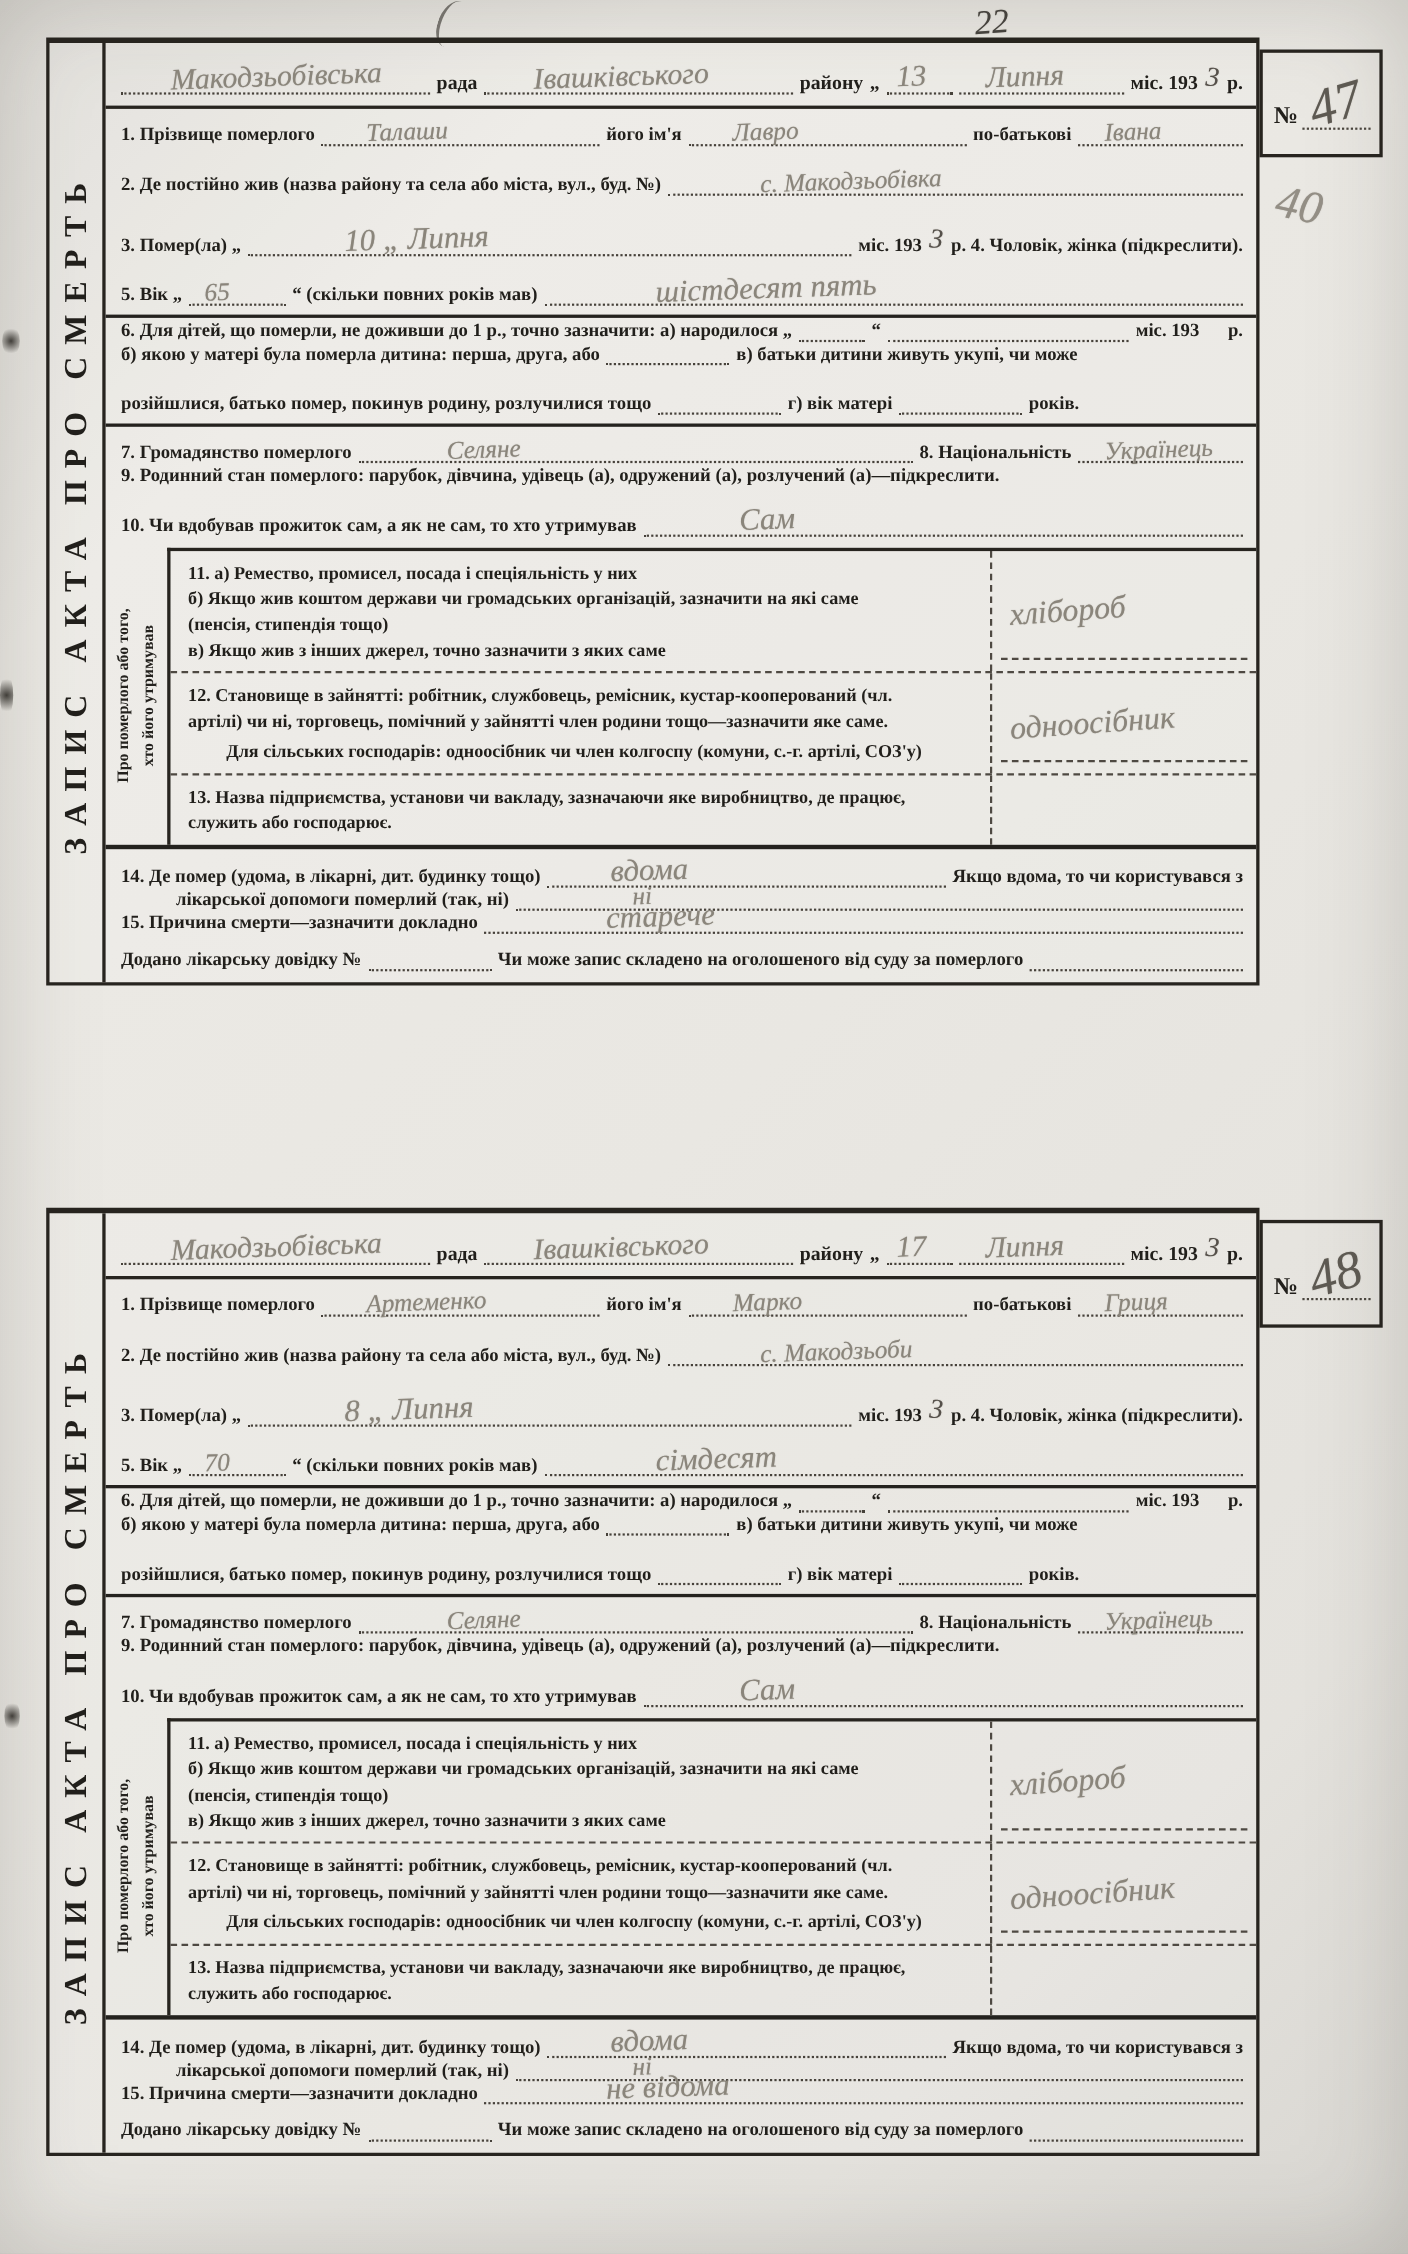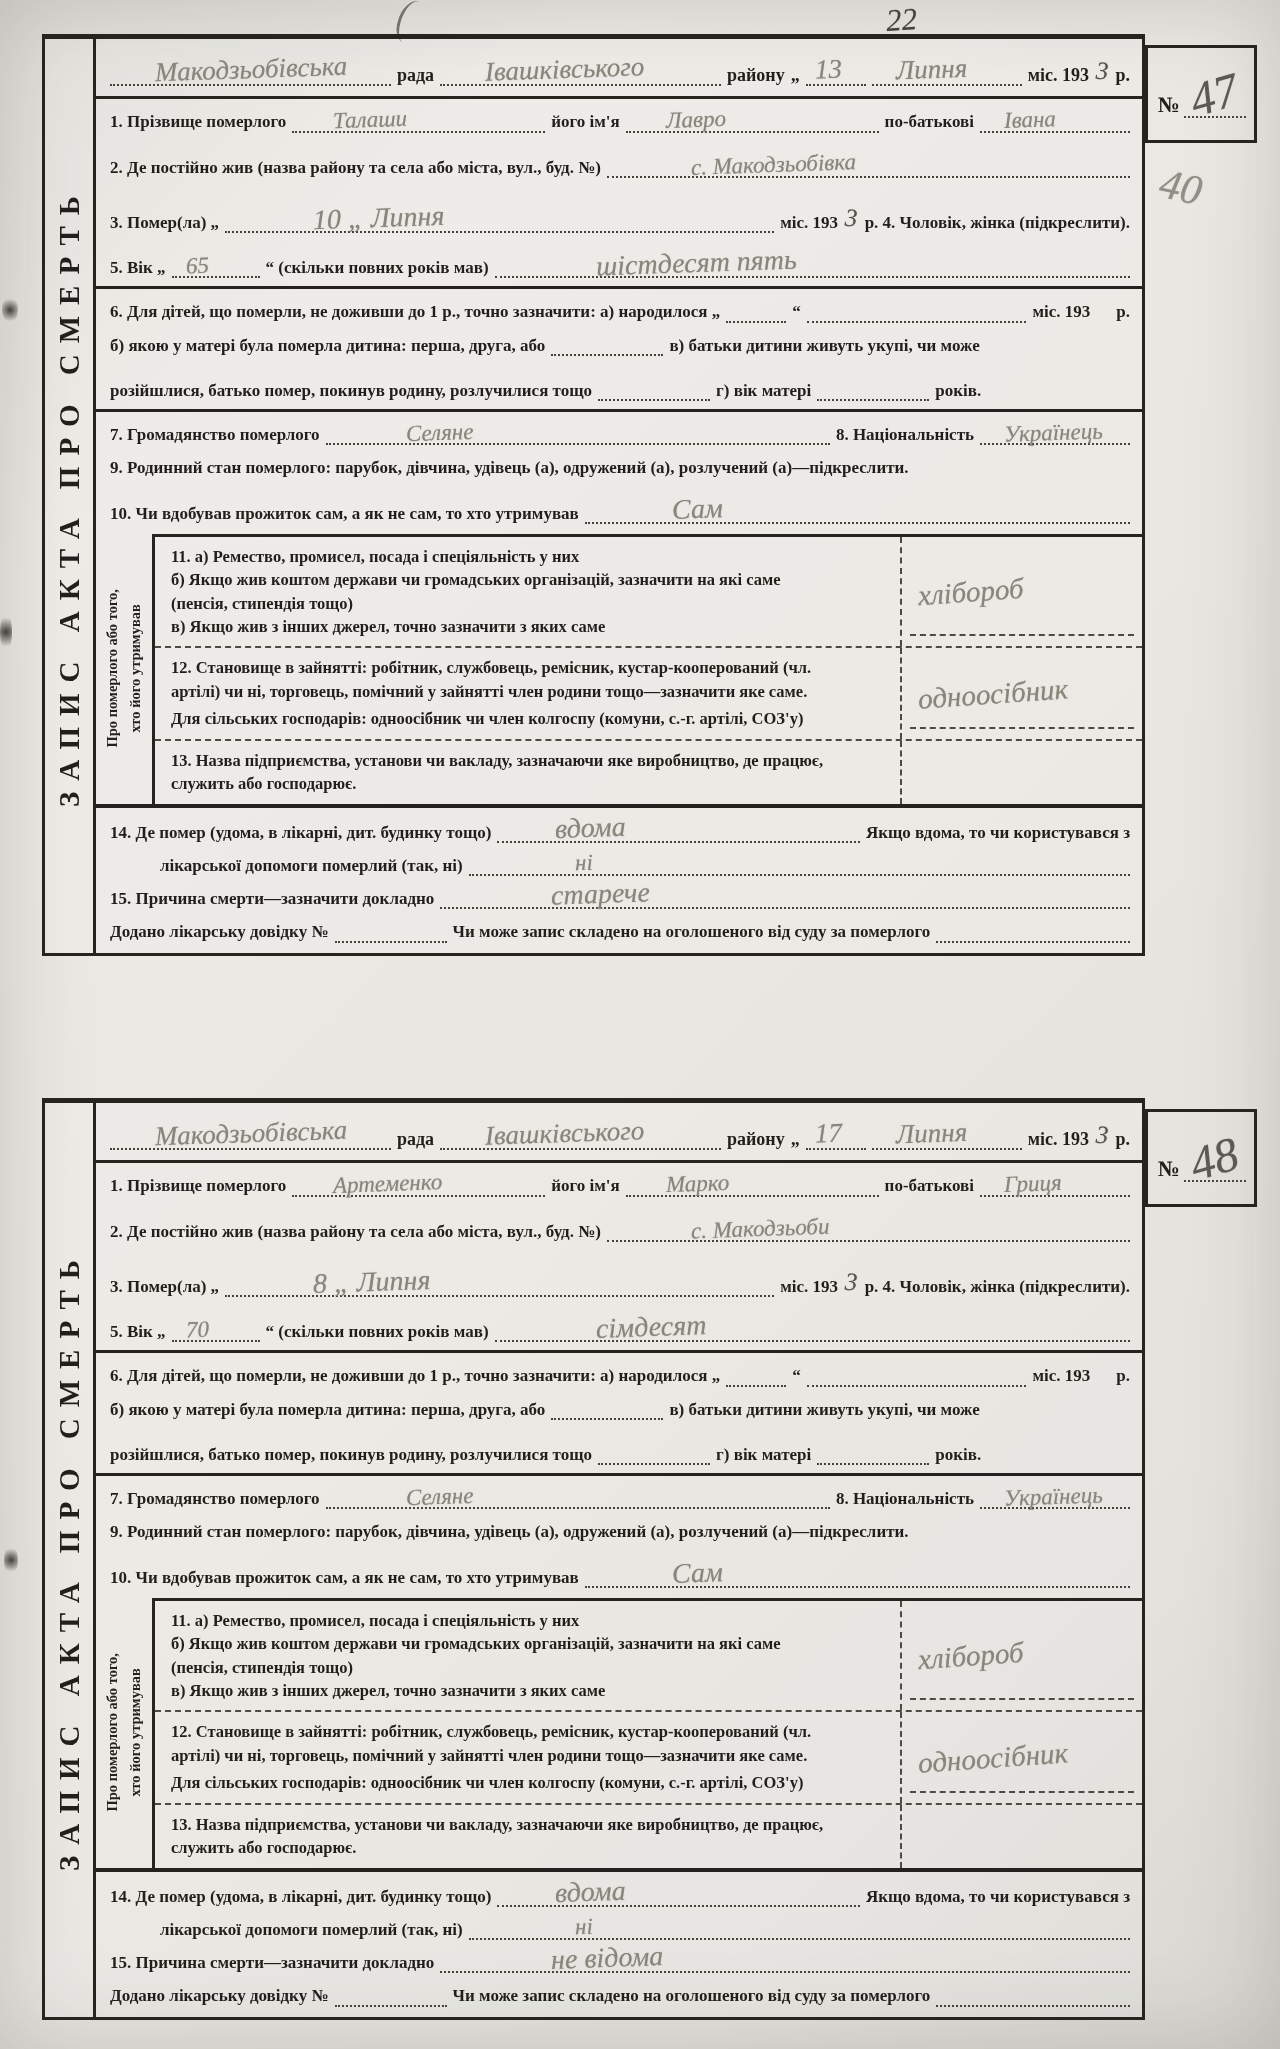--- a/index.html
+++ b/index.html
@@ -61,35 +61,35 @@
   .hdr{padding-top:16px;padding-bottom:10px;border-bottom:3px solid #27241f;font-size:18px;}
   .hdr .fill .hw{font-size:27px;bottom:-2px;}
   .f-council{flex:1.5;}
   .f-district{flex:1.5;}
   .f-day{flex:0 0 60px;}
   .f-month{flex:0 0 150px;}
   .f-num{flex:0 0 88px;}
   .f-short{flex:0 0 112px;}
   .f-mid{flex:0 0 150px;}
   .hw-digit{font-size:25px;color:#55504a;margin:0 1px;transform:rotate(3deg);}
-  .mt12{margin-top:12px;} .mt10{margin-top:12px;} .mt8{margin-top:24px;} .mt14{margin-top:14px;}
+  .mt12{margin-top:12px;} .mt10{margin-top:0;} .mt8{margin-top:24px;} .mt14{margin-top:14px;}
   .rule{border-bottom:3px solid #24221e;padding-bottom:8px;}
   .indent{padding-left:64px;}
   
   .block1113{display:flex;margin-top:10px;border-bottom:4px solid #24221e;}
   .note-strip{width:56px;display:flex;align-items:center;justify-content:center;}
   .vnote{
     writing-mode:vertical-rl;transform:rotate(180deg);
     font-size:14.5px;font-weight:bold;line-height:1.6;white-space:pre-line;text-align:center;color:#24221e;
   }
   .block-rows{flex:1;min-width:0;border-left:3px solid #27241f;border-top:3px solid #27241f;}
   .b-row{display:flex;align-items:stretch;gap:48px;}
   .b-row + .b-row{border-top:2px dashed #4e4942;}
   .b-main{flex:1;min-width:0;padding:8px 14px 8px 16px;font-size:16.5px;font-weight:bold;line-height:1.42;}
-  .b-sub{margin-top:4px;}
+  .b-sub{margin-top:4px;text-align:right;}
   .b-ans{width:240px;border-left:2px dashed #4e4942;position:relative;}
   .ans-hw{position:absolute;left:16px;top:50%;transform:translateY(-50%) rotate(-4deg);font-size:29px;}
   .ans-line{position:absolute;left:8px;right:8px;bottom:10px;border-bottom:2px dashed #4e4942;}
 </style>
 </head>
 <body>
 
 <div class="page">
   <span class="hw hw-dark corner-num">22</span>
   <span class="flourish"></span>

